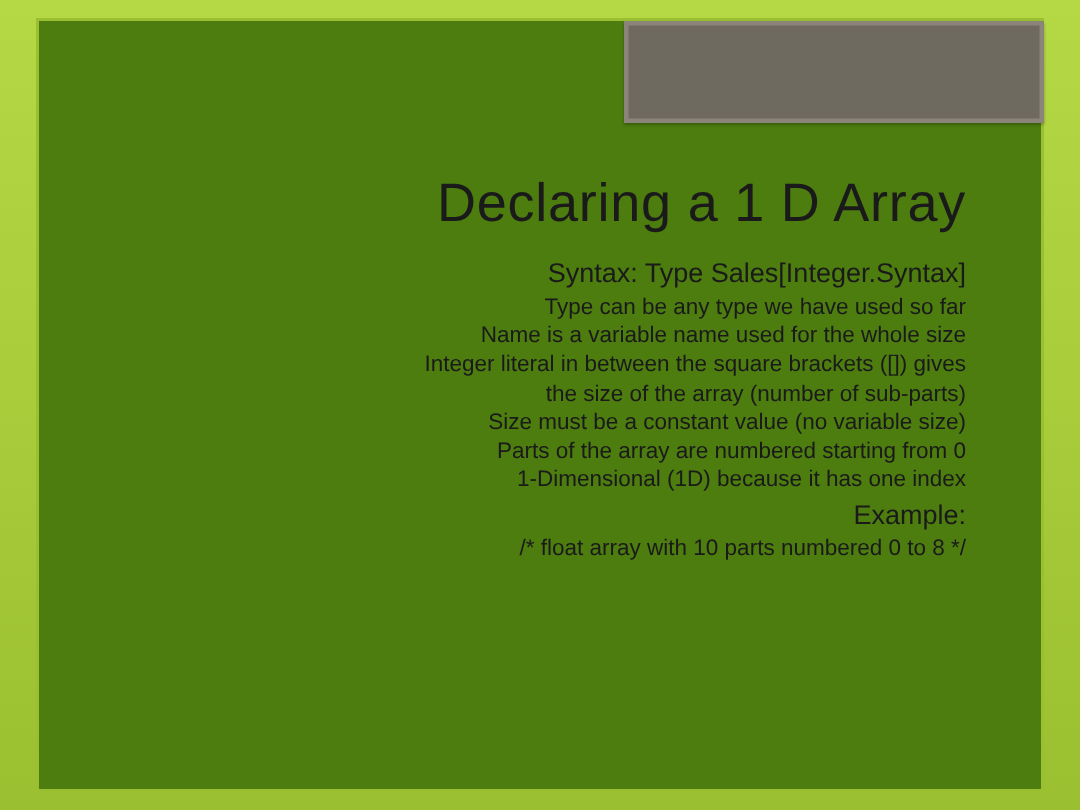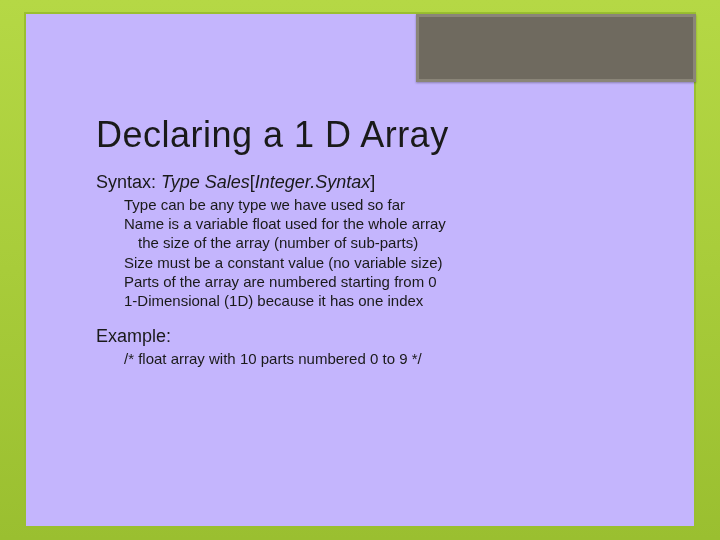--- a/index.html
+++ b/index.html
@@ -10,22 +10,23 @@
     background: linear-gradient(to bottom, #b5d845 0%, #a8cc3a 50%, #9abf30 100%);
     position: relative;
     overflow: hidden;
   }
   .outer-panel {
     position: absolute;
     top: 12px;
     left: 24px;
     right: 24px;
     bottom: 12px;
-    background: #c4b5fd;
+    background: #4d7c0f;
     border: 2px solid #9abf30;
+    text-align: right;
   }
   .top-band {
     position: absolute;
     top: 0;
     right: -2px;
     width: 280px;
     height: 68px;
     background: #6f6a5f;
     border: 3px solid #8a8578;
     box-shadow: 0 1px 2px rgba(0,0,0,0.3);
@@ -41,57 +42,58 @@
     font-weight: 400;
     color: #1a1a1a;
     margin-bottom: 16px;
     letter-spacing: 0.5px;
   }
   .syntax-line {
     font-size: 18px;
     color: #1a1a1a;
     margin-bottom: 2px;
   }
-  .syntax-line .italic { font-style: italic; }
+  .syntax-line .italic { }
   .bullet-block {
     margin-left: 28px;
     font-size: 15px;
     line-height: 1.28;
     color: #1a1a1a;
   }
   .bullet-block div { margin-bottom: 0; }
   .indent { padding-left: 14px; }
   .example-label {
     font-size: 18px;
     color: #1a1a1a;
-    margin-top: 16px;
+    margin-top: 4px;
     margin-bottom: 2px;
   }
 </style>
 </head>
 <body>
 
 <div class="outer-panel">
   <div class="top-band"></div>
 
   <div class="content">
     <h1 class="title">Declaring a 1 D Array</h1>
 
     <div class="syntax-line">
       <span>Syntax: </span><span class="italic">Type</span><span class="italic"> Sales</span><span>[</span><span class="italic">Integer.Syntax</span><span>]</span>
     </div>
 
     <div class="bullet-block">
       <div>Type can be any type we have used so far</div>
-      <div>Name is a variable float used for the whole array</div>
+      <div>Name is a variable name used for the whole size</div>
+      <div>Integer literal in between the square brackets ([]) gives</div>
       <div class="indent">the size of the array (number of sub-parts)</div>
       <div>Size must be a constant value (no variable size)</div>
       <div>Parts of the array are numbered starting from 0</div>
       <div>1-Dimensional (1D) because it has one index</div>
     </div>
 
     <div class="example-label">Example:</div>
 
     <div class="bullet-block">
-      <div>/* float array with 10 parts numbered 0 to 9 */</div>
+      <div>/* float array with 10 parts numbered 0 to 8 */</div>
     </div>
   </div>
 </div>
 
 </body></html>

